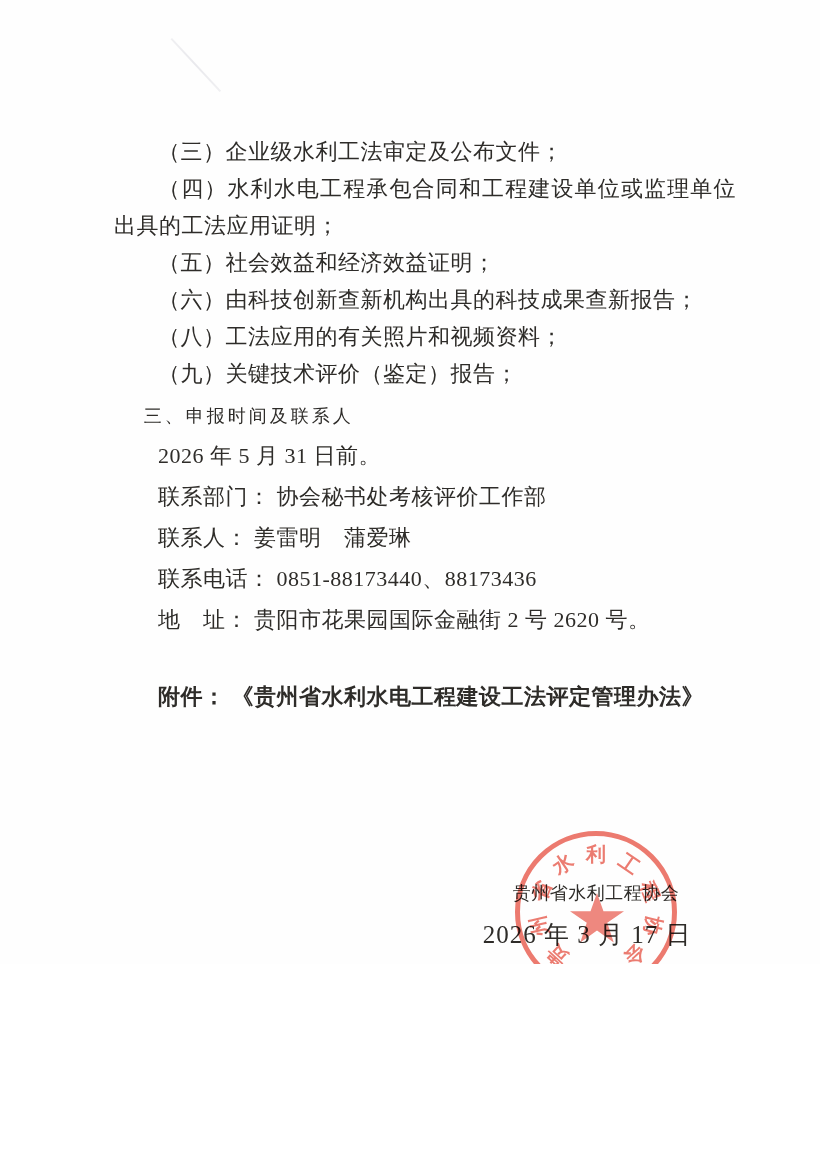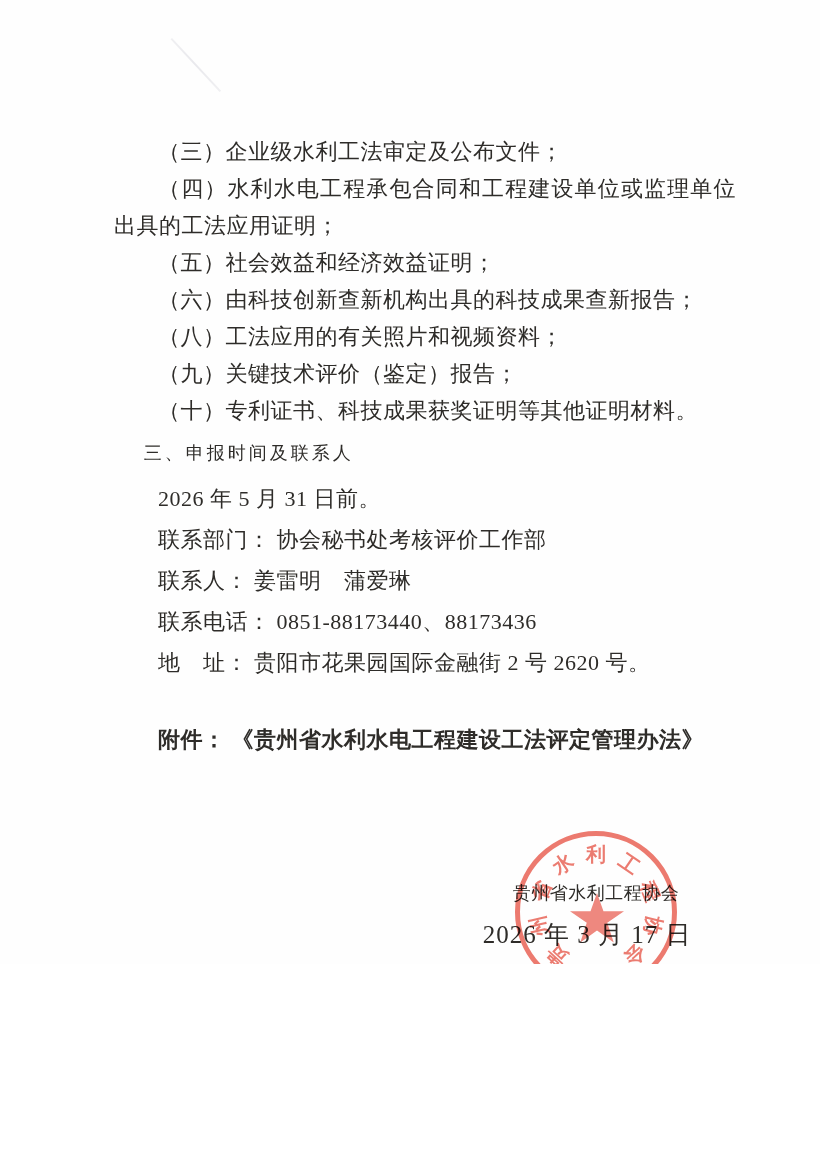--- a/index.html
+++ b/index.html
@@ -31,21 +31,21 @@
   .content p.indent{text-indent:2em;}
   .section-heading{
     font-weight:400;
     font-size:18px;
     letter-spacing:3px;
     text-indent:1.65em !important;
     margin-top:6px !important;
     line-height:37px;
   }
   .contact p{line-height:41px;}
-  .contact{margin-top:6px;}
+  .contact{margin-top:0;}
   .attachment{
     margin-top:36px !important;
     line-height:41px;
     font-weight:bold;
   }
   .signature{
     position:absolute;left:460px;top:876px;width:272px;
     text-align:center;z-index:2;
   }
   .signature .org{
@@ -96,21 +96,20 @@
 
   <div class="scan-artifact"></div>
 
   <div class="content">
     <p class="indent">（三）企业级水利工法审定及公布文件；</p>
     <p class="indent">（四）水利水电工程承包合同和工程建设单位或监理单位出具的工法应用证明；</p>
     <p class="indent">（五）社会效益和经济效益证明；</p>
     <p class="indent">（六）由科技创新查新机构出具的科技成果查新报告；</p>
     <p class="indent">（八）工法应用的有关照片和视频资料；</p>
     <p class="indent">（九）关键技术评价（鉴定）报告；</p>
-    <p class="indent">（十）专利证书、科技成果获奖证明等其他证明材料。</p>
 
     <p class="indent section-heading">三、申报时间及联系人</p>
 
     <div class="contact">
       <p class="indent">2026 年 5 月 31 日前。</p>
       <p class="indent">联系部门： 协会秘书处考核评价工作部</p>
       <p class="indent">联系人： 姜雷明　蒲爱琳</p>
       <p class="indent">联系电话： 0851-88173440、88173436</p>
       <p class="indent">地　址： 贵阳市花果园国际金融街 2 号 2620 号。</p>
     </div>

